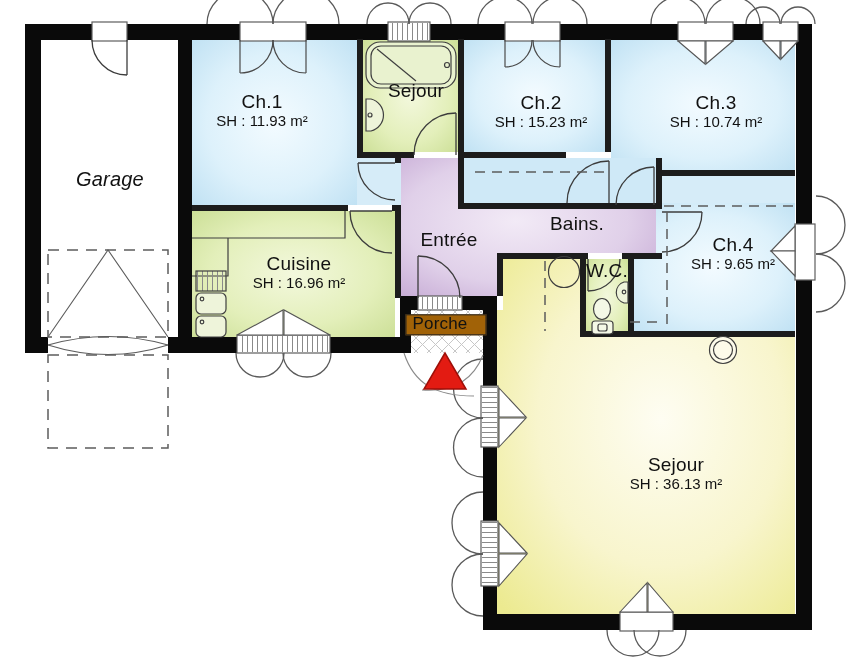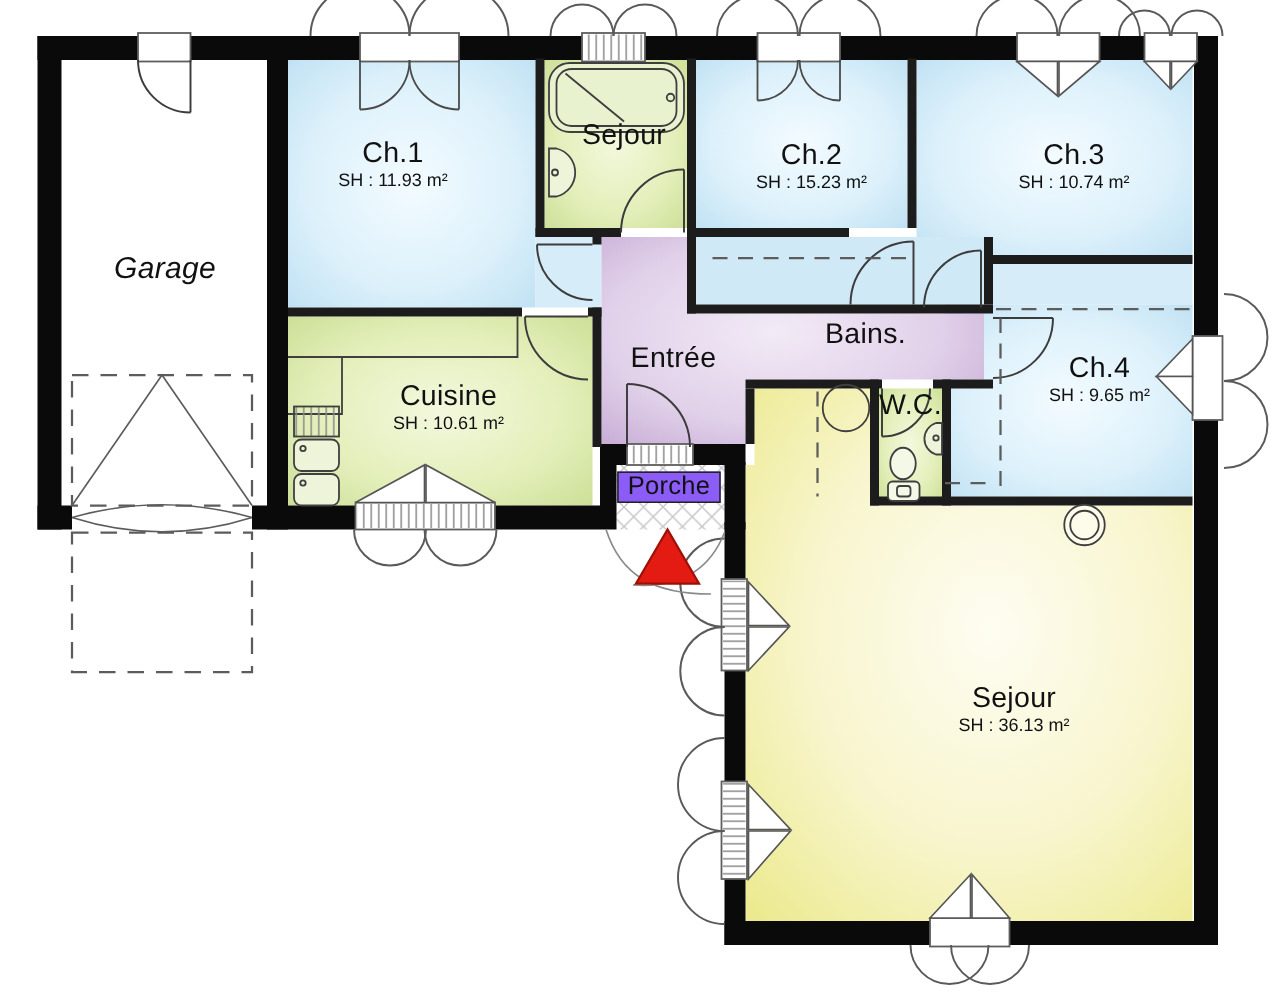--- a/index.html
+++ b/index.html
@@ -7,24 +7,24 @@
     position:relative;width:850px;height:665px;background:#ffffff;overflow:hidden;
     font-family:"Liberation Sans", sans-serif;
   }
   .plan-svg{position:absolute;left:0;top:0;}
   .lbl{
     position:absolute;left:var(--x);top:var(--y);
     transform:translate(-50%,-50%);
     text-align:center;line-height:1.08;white-space:nowrap;color:#111;
   }
   .lbl .nm{display:block;font-size:19px;letter-spacing:.2px;}
-  .lbl .ar{display:block;font-size:12px;}
+  .lbl .ar{display:block;font-size:15px;}
   .lbl.big .nm{font-size:20px;font-style:italic;}
   .lbl.boxed{
-    background:#8b5cf6;border:1.6px solid #222;padding:0 6px 1px 6px;
+    background:#a16207;border:1.6px solid #222;padding:0 18px 1px 6px;
   }
   .lbl.boxed .nm{font-size:17px;}
 </style>
 </head>
 <body>
 
 <div class="stage">
   <svg class="plan-svg" width="850" height="665" viewBox="0 0 850 665">
     <defs>
       <radialGradient id="gBlue" cx="50%" cy="50%" r="75%">
@@ -307,21 +307,21 @@
   <div class="lbl" style="--x:541px;--y:111px">
     <span class="nm">Ch.2</span>
     <span class="ar">SH : 15.23 m²</span>
   </div>
   <div class="lbl" style="--x:716px;--y:111px">
     <span class="nm">Ch.3</span>
     <span class="ar">SH : 10.74 m²</span>
   </div>
   <div class="lbl" style="--x:299px;--y:272px">
     <span class="nm">Cuisine</span>
-    <span class="ar">SH : 10.61 m²</span>
+    <span class="ar">SH : 16.96 m²</span>
   </div>
   <div class="lbl" style="--x:449px;--y:240px">
     <span class="nm">Entrée</span>
   </div>
   <div class="lbl" style="--x:577px;--y:224px">
     <span class="nm">Bains.</span>
   </div>
   <div class="lbl" style="--x:733px;--y:253px">
     <span class="nm">Ch.4</span>
     <span class="ar">SH : 9.65 m²</span>

